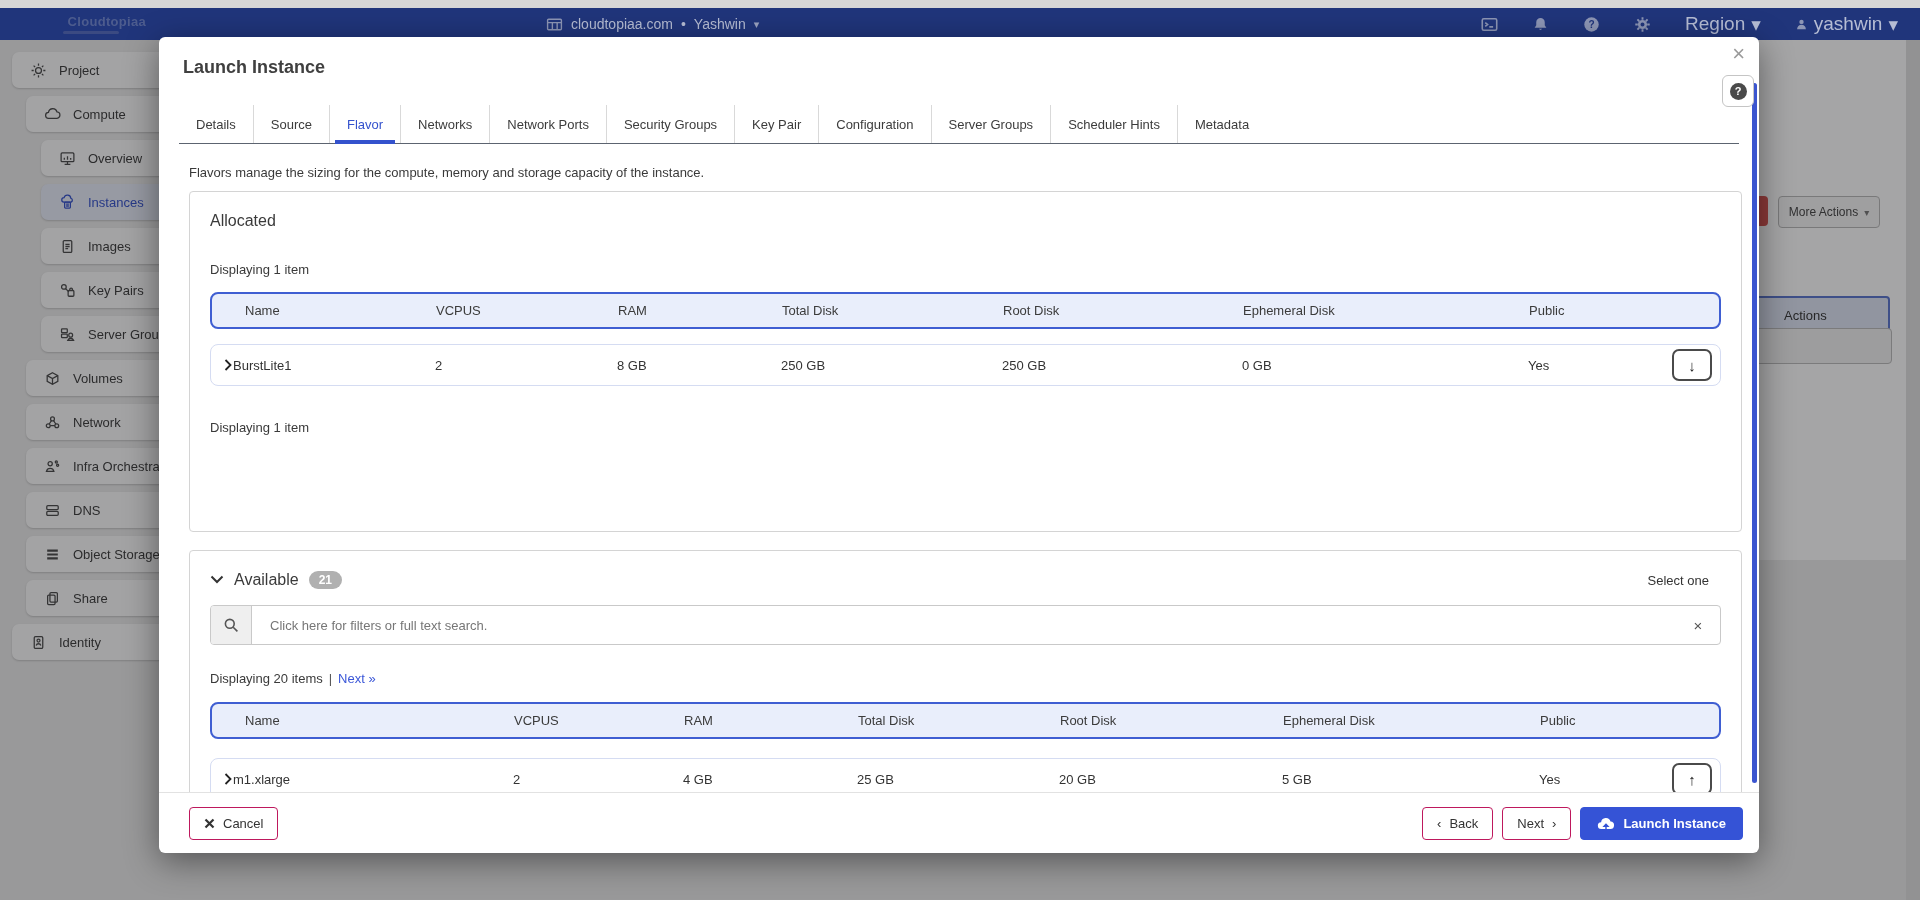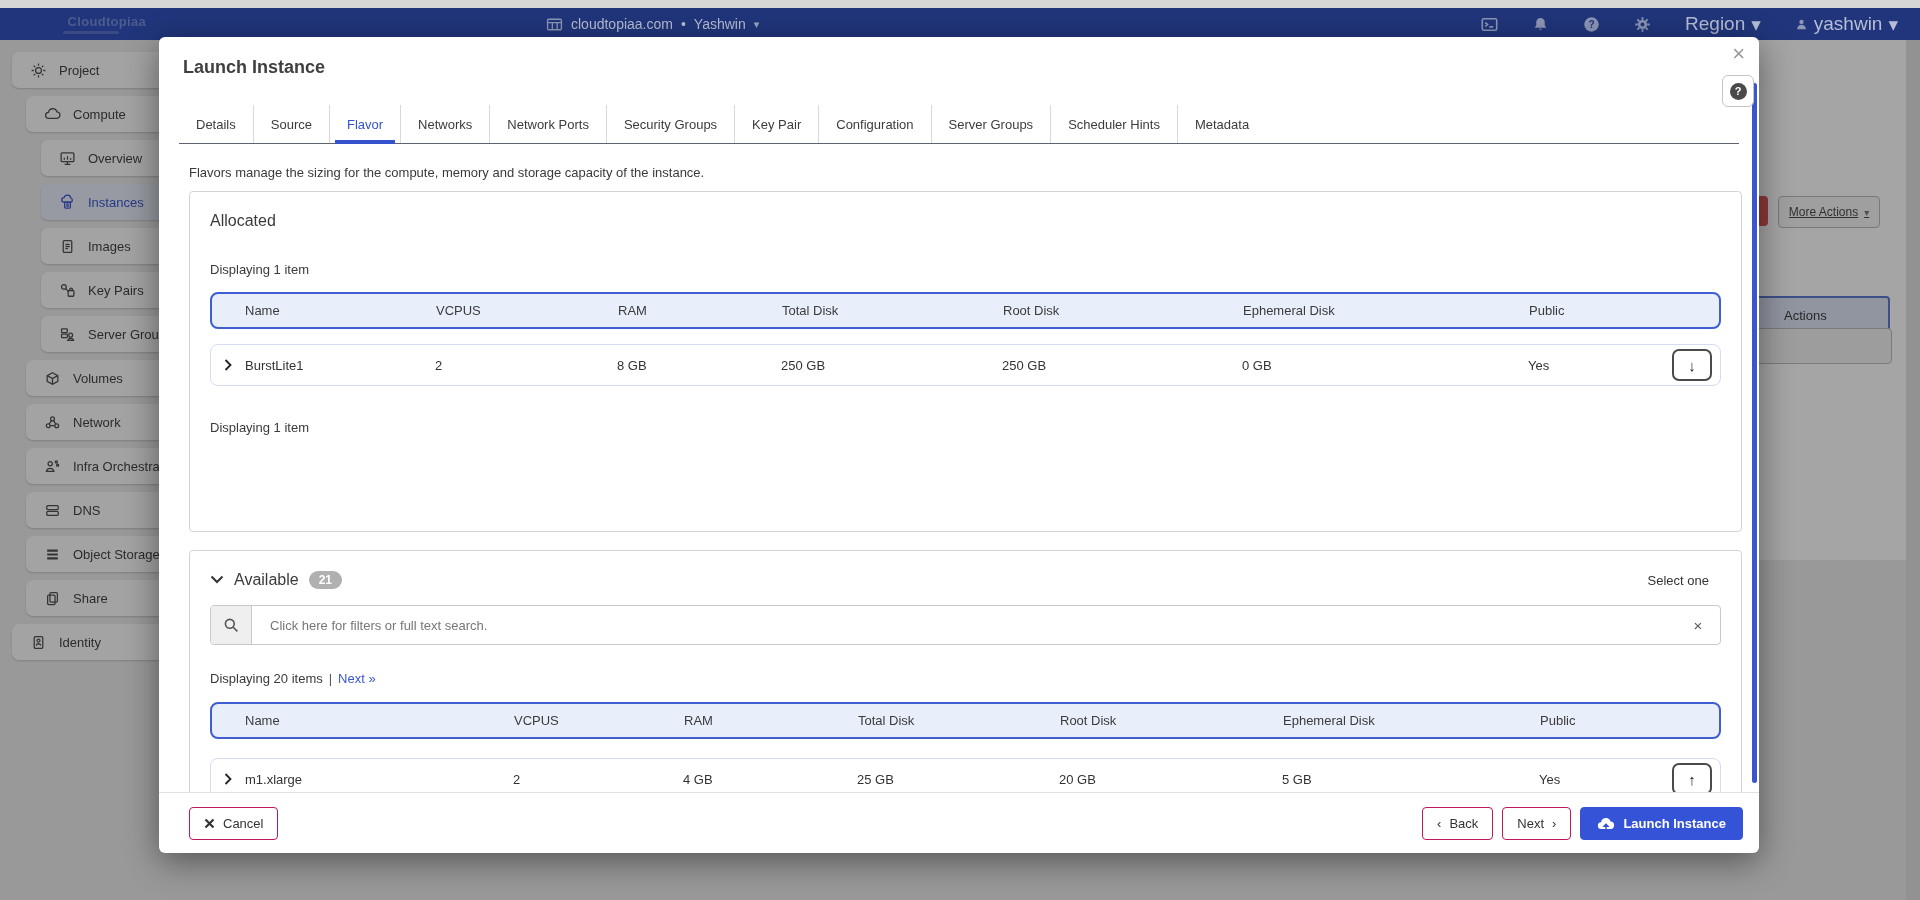--- a/index.html
+++ b/index.html
@@ -17,21 +17,21 @@
   .tb-right{margin-left:auto;display:flex;align-items:center;gap:34px;padding-right:22px;}
   .tb-ic{width:17px;height:17px;color:#8d96b5;cursor:pointer;}
   .tb-ic svg{width:100%;height:100%;display:block;}
   .tb-drop{display:flex;align-items:center;gap:6px;font-size:19px;color:#b6bdd4;cursor:pointer;}
   
   .page{position:absolute;inset:40px 0 0 0;}
   .content-panel{position:absolute;left:165px;top:0;width:1741px;height:520px;background:#fff;}
   .page-scrollcol{position:absolute;right:0;top:0;width:14px;bottom:-860px;background:#e0e0e0;}
   .frag-danger{position:absolute;left:1695px;top:156px;width:73px;height:30px;background:#d9534f;border-radius:4px;}
   .frag-moreactions{position:absolute;left:1778px;top:156px;width:100px;height:30px;background:#f5f5f5;
-    border:1px solid #b9b9b9;border-radius:4px;font-size:12px;color:#444;display:flex;align-items:center;justify-content:center;gap:6px;cursor:pointer;text-decoration:underline;}
+    border:1px solid #b9b9b9;border-radius:4px;font-size:12px;color:#444;display:flex;align-items:center;justify-content:center;gap:6px;cursor:pointer;}
   .frag-actions{position:absolute;left:1740px;top:236px;width:150px;height:38px;background:#dfe6f5;
     border:2px solid #5a74cf;border-radius:4px;font-size:13px;color:#333;display:flex;align-items:center;padding-left:42px;box-sizing:border-box;margin-top:20px;}
   .frag-box2{position:absolute;left:1740px;top:288px;width:150px;height:34px;background:#f2f2f2;
     border:1px solid #bbb;border-radius:4px;}
   
   .sidebar{position:absolute;left:0;top:12px;width:200px;}
   .s-item{height:36px;margin-bottom:8px;background:#fcfcfc;border-radius:7px;
     box-shadow:0 1px 2px rgba(0,0,0,.18);display:flex;align-items:center;gap:12px;
     font-size:13px;color:#3a3a3a;cursor:pointer;overflow:hidden;white-space:nowrap;}
   .s-item.l0{margin-left:12px;padding-left:18px;}
@@ -70,21 +70,21 @@
   .alloc .count-line.top{margin-top:32px;}
   .alloc .count-line.bottom{margin-top:34px;}
   
   .thead{margin-top:15px;height:37px;background:#e9eefb;border:2px solid #3f5ed2;border-radius:8px;
     display:grid;align-items:center;font-size:13px;color:#3b3b3b;box-sizing:border-box;}
   .trow{margin-top:15px;height:42px;background:#fff;border:1px solid #d5dcf2;border-radius:8px;
     display:grid;align-items:center;font-size:13px;color:#333;box-sizing:border-box;cursor:pointer;}
   .grid-alloc{grid-template-columns:224px 182px 164px 221px 240px 286px 1fr 64px;}
   .grid-avail{grid-template-columns:302px 170px 174px 202px 223px 257px 1fr 64px;}
   .hcell.first{padding-left:33px;}
-  .rcell.first{display:flex;align-items:center;gap:12px;padding-left:13px;}
+  .rcell.first{display:flex;align-items:center;padding-left:13px;}
   .chev{width:9px;height:12px;color:#222;flex:0 0 9px;}
   .chev svg{width:100%;height:100%;display:block;}
   .row-btn{width:36px;height:28px;border:2px solid #4a4a4a;border-radius:7px;background:#fff;
     display:flex;align-items:center;justify-content:center;font-size:15px;font-weight:bold;color:#222;cursor:pointer;justify-self:end;margin-right:8px;}
   
   .avail-head{display:flex;align-items:center;gap:10px;}
   .chev-down{width:14px;height:10px;color:#333;}
   .chev-down svg{width:100%;height:100%;display:block;}
   .badge{background:#b0b0b0;color:#fff;font-size:12px;font-weight:bold;border-radius:10px;padding:2px 10px;}
   .select-hint{margin-left:auto;font-size:13px;color:#333;padding-right:12px;}

